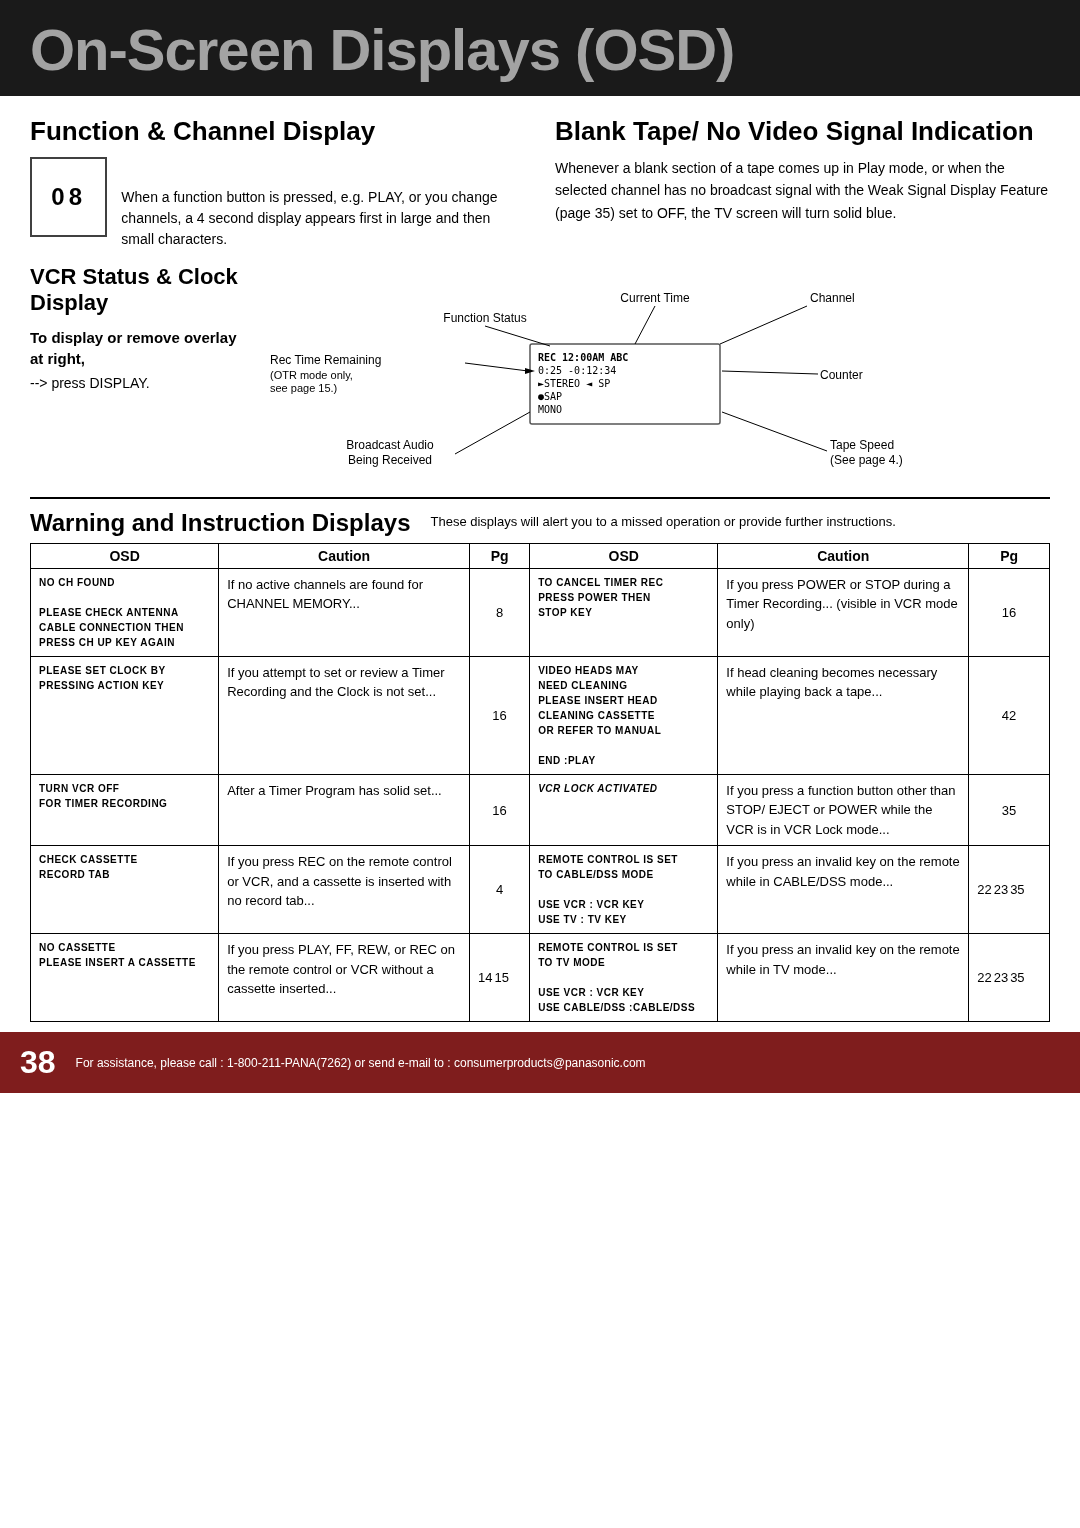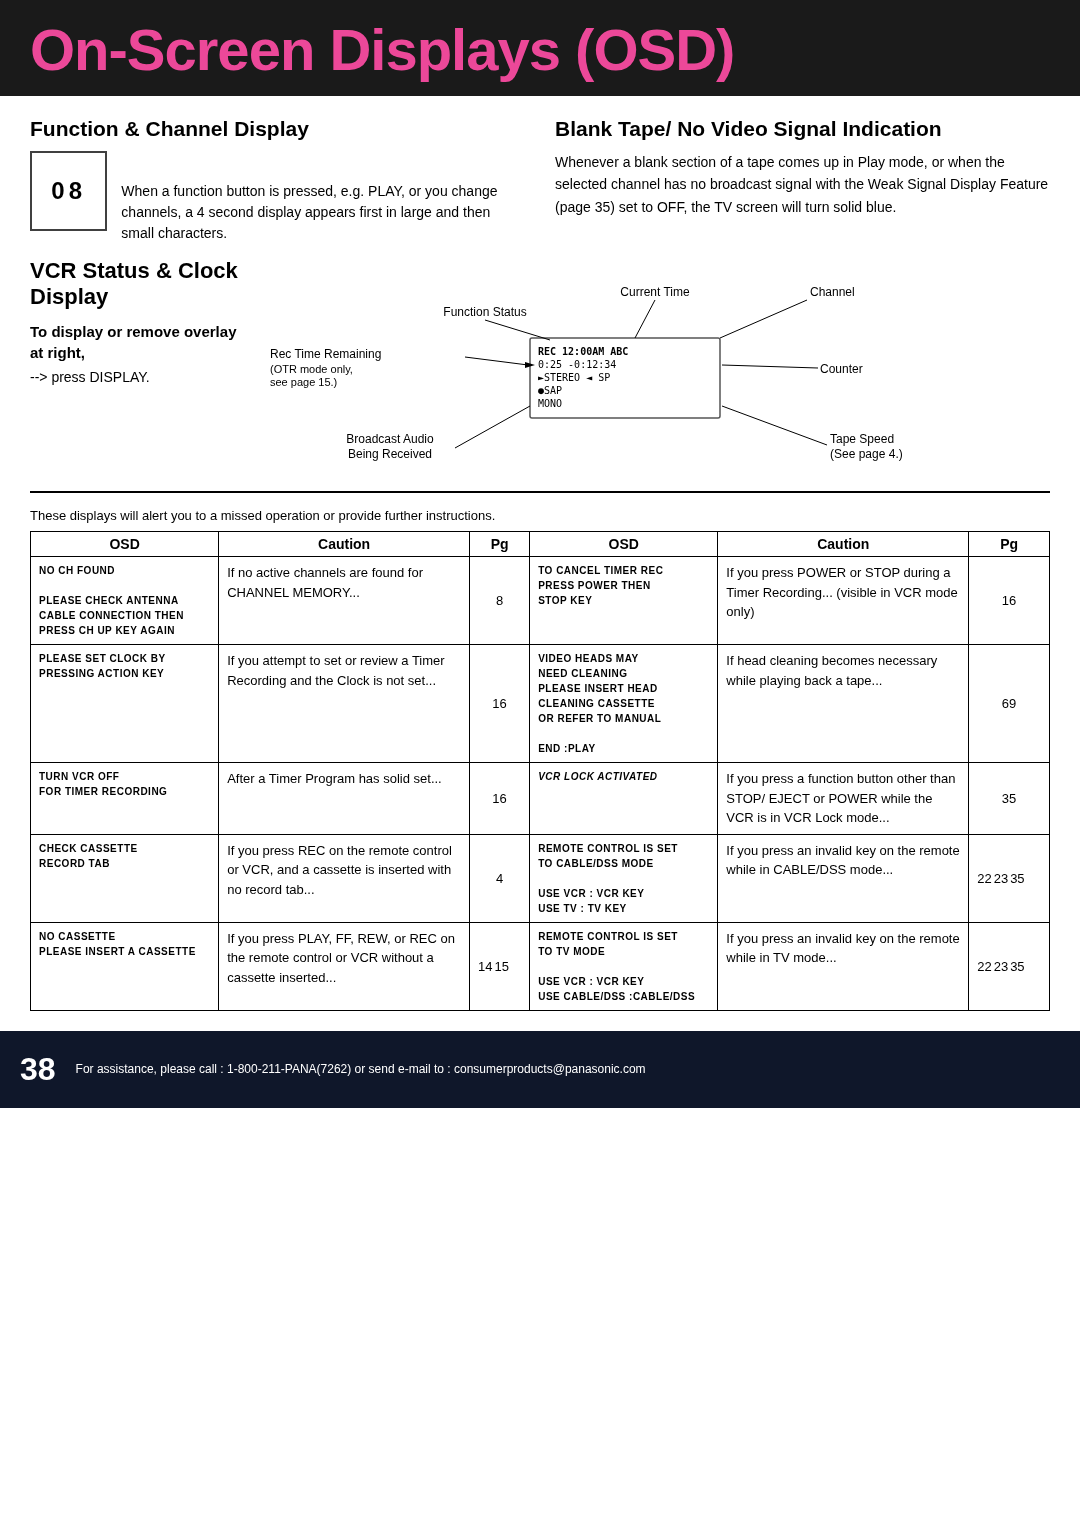--- a/index.html
+++ b/index.html
@@ -16,21 +16,21 @@
       width: 1080px;
       min-height: 1528px;
       background: #fff;
       padding: 0;
       position: relative;
     }
 
     
     .header {
       background: #1a1a1a;
-      color: #ec4899;
+      color: #a3a3a3;
       padding: 18px 30px 14px 30px;
     }
     .header h1 {
       font-size: 58px;
       font-weight: 900;
       letter-spacing: -1px;
       line-height: 1.1;
     }
 
     
@@ -45,21 +45,21 @@
       margin-bottom: 14px;
     }
     .func-channel {
       flex: 1;
     }
     .blank-tape {
       flex: 1;
     }
 
     .section-title {
-      font-size: 21px;
+      font-size: 26px;
       font-weight: 900;
       margin-bottom: 10px;
       line-height: 1.2;
     }
 
     
     .osd-box {
       border: 2px solid #404040;
       width: 160px;
       height: 80px;
@@ -195,26 +195,25 @@
     }
 
     .warning-table .caution-cell {
       font-size: 13px;
       line-height: 1.5;
       width: 200px;
     }
 
     
     .footer {
-      background: #0f172a;
+      background: #7f1d1d;
       color: #fff;
       display: flex;
       align-items: center;
-      padding: 20px 20px;
-      margin-top: 10px;
+      padding: 12px 20px;
     }
 
     .footer-num {
       font-size: 32px;
       font-weight: 900;
       margin-right: 20px;
     }
 
     .footer-text {
       font-size: 12px;
@@ -306,20 +305,21 @@
           <line x1="567" y1="187" x2="462" y2="148" stroke="#000" stroke-width="1"></line>
         </svg>
       </div>
 
     </div>
 
     <hr class="section-divider">
 
     <div class="warning-section">
       <div class="warning-header">
+        <div class="warning-title">Warning and Instruction Displays</div>
         <div class="warning-desc">These displays will alert you to a missed operation or provide further instructions.</div>
       </div>
 
       <table class="warning-table">
         <thead>
           <tr>
             <th>OSD</th>
             <th>Caution</th>
             <th>Pg</th>
             <th>OSD</th>
@@ -348,21 +348,21 @@
               <td class="caution-cell">If you attempt to set or review a Timer Recording and the Clock is not set...</td>
               <td class="pg-cell">16</td>
               <td class="osd-cell" style="white-space: pre-line;">VIDEO HEADS MAY
 NEED CLEANING
 PLEASE INSERT HEAD
 CLEANING CASSETTE
 OR REFER TO MANUAL
 
 END        :PLAY</td>
               <td class="caution-cell">If head cleaning becomes necessary while playing back a tape...</td>
-              <td class="pg-cell">69</td>
+              <td class="pg-cell">42</td>
             </tr>
             <tr>
               <td class="osd-cell" style="white-space: pre-line;">TURN VCR OFF
 FOR TIMER RECORDING</td>
               <td class="caution-cell">After a Timer Program has solid set...</td>
               <td class="pg-cell">16</td>
               <td class="osd-cell" style="white-space: pre-line; font-style: italic;">VCR LOCK ACTIVATED</td>
               <td class="caution-cell">If you press a function button other than STOP/ EJECT or POWER while the VCR is in VCR Lock mode...</td>
               <td class="pg-cell">35</td>
             </tr>

